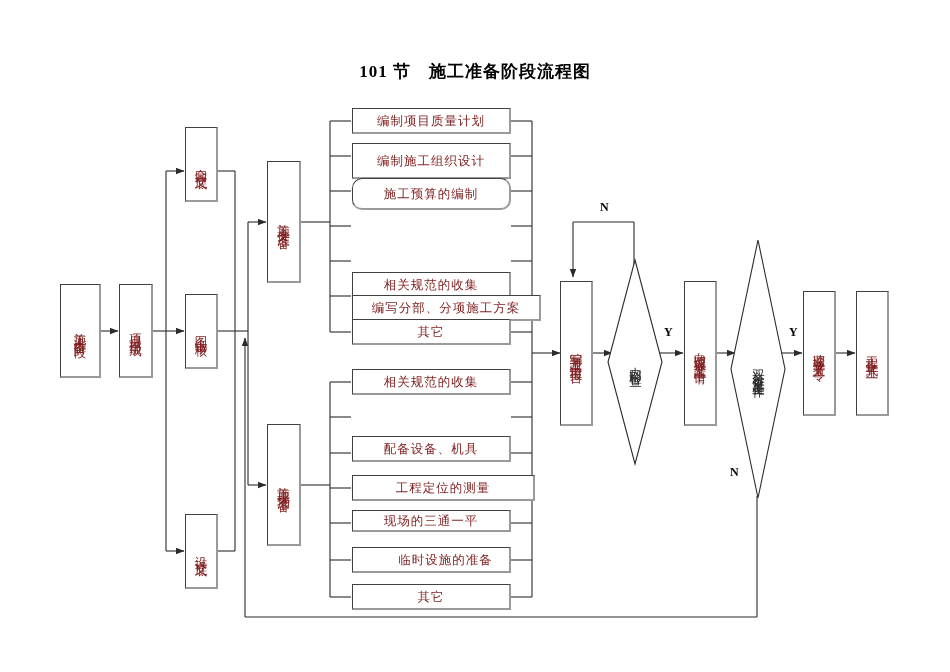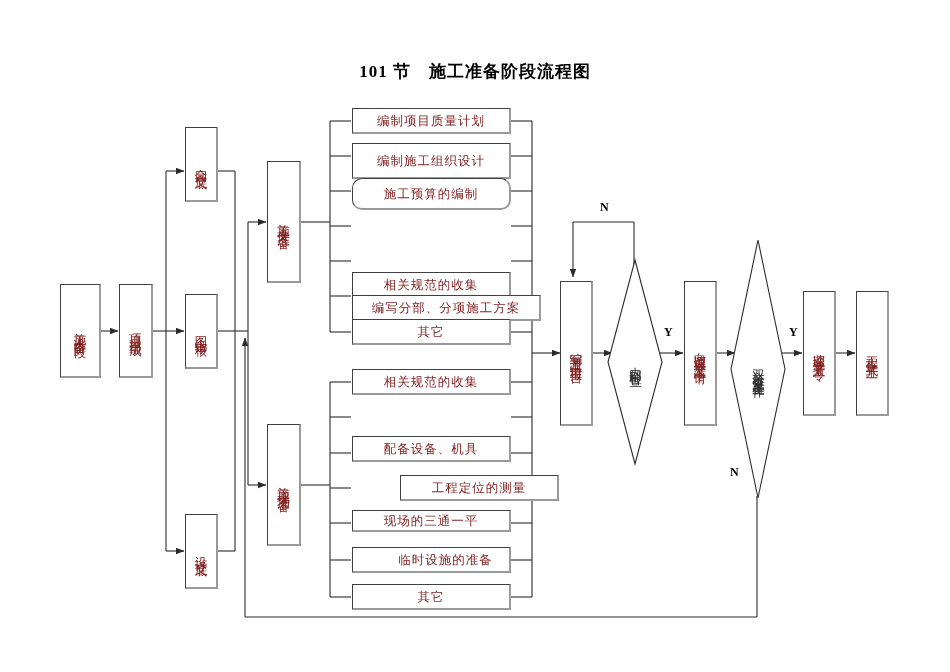--- a/index.html
+++ b/index.html
@@ -201,21 +201,21 @@
 
   <div class="box hbox" style="left:352px; top:108px; width:159px; height:26px;">编制项目质量计划</div>
   <div class="box hbox" style="left:352px; top:143px; width:159px; height:36px;">编制施工组织设计</div>
   <div class="box hbox" style="left:352px; top:178px; width:159px; height:32px;border-radius:10px;">施工预算的编制</div>
   <div class="box hbox" style="left:352px; top:248px; width:159px; height:26px;margin-top:24px;">相关规范的收集</div>
   <div class="box hbox" style="left:352px; top:295px; width:189px; height:26px;">编写分部、分项施工方案</div>
   <div class="box hbox" style="left:352px; top:319px; width:159px; height:26px;">其它</div>
 
   <div class="box hbox" style="left:352px; top:369px; width:159px; height:26px;">相关规范的收集</div>
   <div class="box hbox" style="left:352px; top:404px; width:159px; height:26px;margin-top:32px;">配备设备、机具</div>
-  <div class="box hbox" style="left:352px; top:475px; width:159px; height:26px;margin-left:48px;">工程定位的测量</div>
+  <div class="box hbox" style="left:352px; top:475px; width:183px; height:26px;">工程定位的测量</div>
   <div class="box hbox" style="left:352px; top:510px; width:159px; height:22px;">现场的三通一平</div>
   <div class="box hbox" style="left:352px; top:547px; width:159px; height:26px;padding-left:29px;">临时设施的准备</div>
   <div class="box hbox" style="left:352px; top:584px; width:159px; height:26px;">其它</div>
 
   <div class="box vbox" style="left:560px; top:281px; width:33px; height:145px;">编写开工申请报告</div>
 
   <svg style="position:absolute; left:606px; top:258px; width:58px; height:208px;" viewBox="0 0 58 208">
     <polygon points="29,2 56,104 29,206 2,104" fill="#ffffff" stroke="#2b2b2b" stroke-width="1.1"></polygon>
   </svg>
   <div class="diamond-label" style="left:606px; top:258px; width:58px; height:208px;">内部检查</div>

